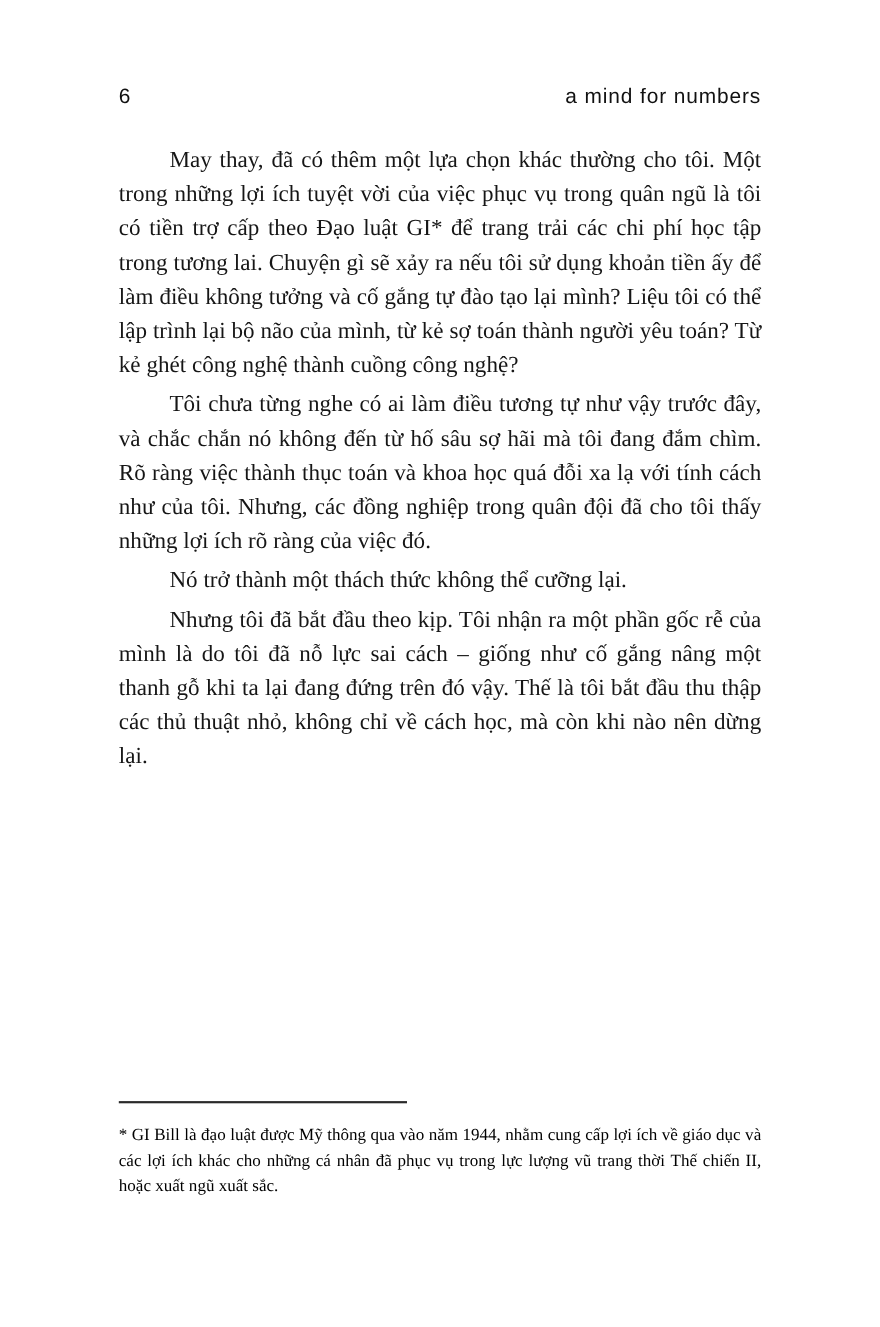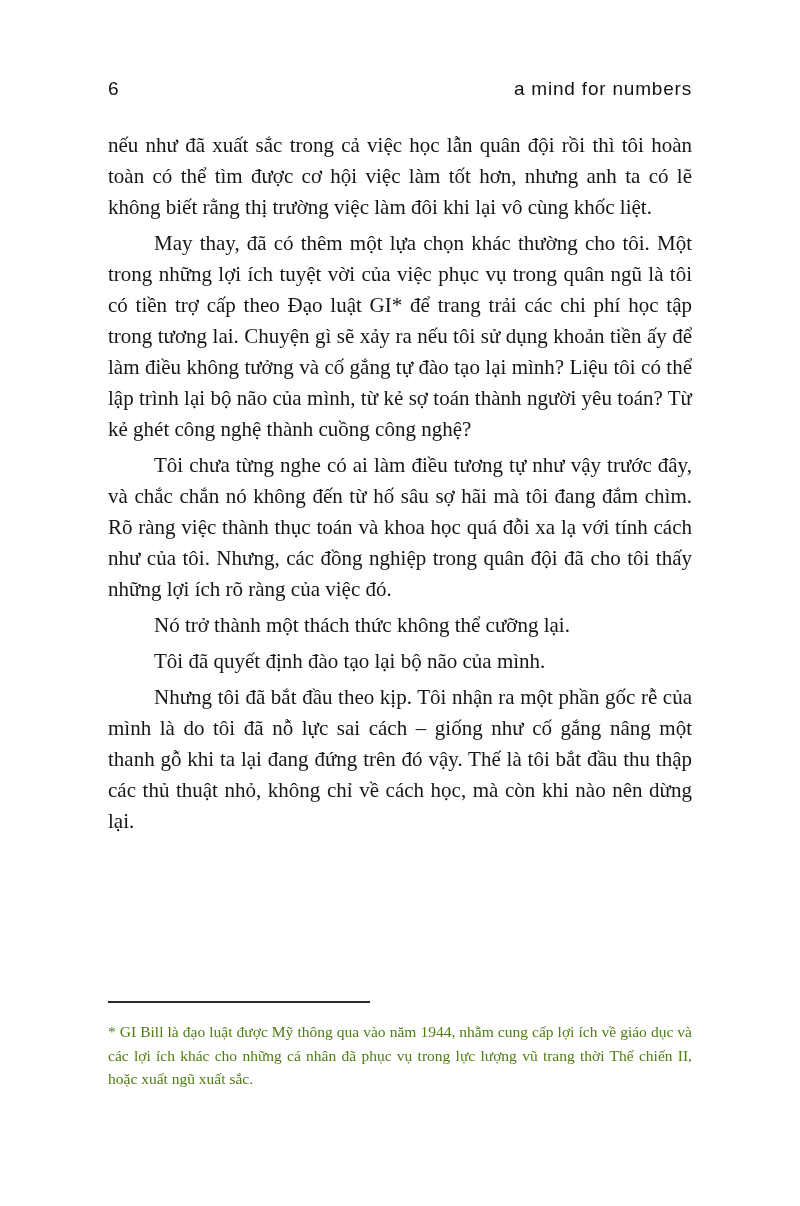--- a/index.html
+++ b/index.html
@@ -62,39 +62,37 @@
   .footnote-rule {
     width: 262px;
     height: 0;
     border-top: 2px solid #2a2a2a;
     margin: 0 0 17px 0;
   }
   .footnote-text {
     font-size: 15.5px;
     line-height: 23.5px;
     text-align: justify;
-    color: #4d7c0f;
+    color: #000000;
   }
 </style>
 </head>
 <body>
 
 <div class="page">
 
   <div class="running-header">
     <span class="page-number">6</span>
     <div class="running-title">a mind for numbers</div>
   </div>
 
   <div class="body-text">
-    <p>nếu như đã xuất sắc trong cả việc học lẫn quân đội rồi thì tôi hoàn toàn có thể tìm được cơ hội việc làm tốt hơn, nhưng anh ta có lẽ không biết rằng thị trường việc làm đôi khi lại vô cùng khốc liệt.</p>
     <p class="indent">May thay, đã có thêm một lựa chọn khác thường cho tôi. Một trong những lợi ích tuyệt vời của việc phục vụ trong quân ngũ là tôi có tiền trợ cấp theo Đạo luật GI* để trang trải các chi phí học tập trong tương lai. Chuyện gì sẽ xảy ra nếu tôi sử dụng khoản tiền ấy để làm điều không tưởng và cố gắng tự đào tạo lại mình? Liệu tôi có thể lập trình lại bộ não của mình, từ kẻ sợ toán thành người yêu toán? Từ kẻ ghét công nghệ thành cuồng công nghệ?</p>
     <p class="indent">Tôi chưa từng nghe có ai làm điều tương tự như vậy trước đây, và chắc chắn nó không đến từ hố sâu sợ hãi mà tôi đang đắm chìm. Rõ ràng việc thành thục toán và khoa học quá đỗi xa lạ với tính cách như của tôi. Nhưng, các đồng nghiệp trong quân đội đã cho tôi thấy những lợi ích rõ ràng của việc đó.</p>
     <p class="indent">Nó trở thành một thách thức không thể cưỡng lại.</p>
-    <p class="indent">Tôi đã quyết định đào tạo lại bộ não của mình.</p>
     <p class="indent">Nhưng tôi đã bắt đầu theo kịp. Tôi nhận ra một phần gốc rễ của mình là do tôi đã nỗ lực sai cách – giống như cố gắng nâng một thanh gỗ khi ta lại đang đứng trên đó vậy. Thế là tôi bắt đầu thu thập các thủ thuật nhỏ, không chỉ về cách học, mà còn khi nào nên dừng lại.</p>
   </div>
 
   <div class="footnote-block">
     <div class="footnote-rule"></div>
     <div class="footnote-text">* GI Bill là đạo luật được Mỹ thông qua vào năm 1944, nhằm cung cấp lợi ích về giáo dục và các lợi ích khác cho những cá nhân đã phục vụ trong lực lượng vũ trang thời Thế chiến II, hoặc xuất ngũ xuất sắc.</div>
   </div>
 
 </div>
 

